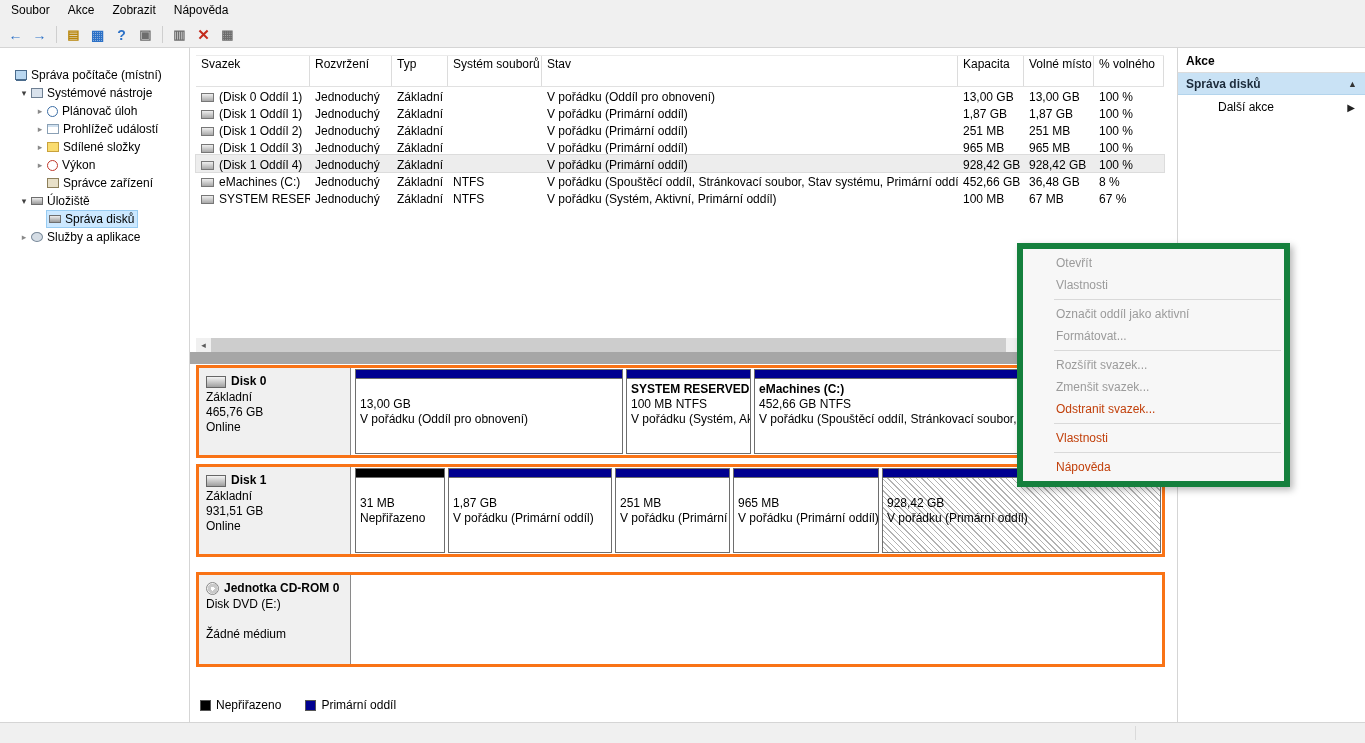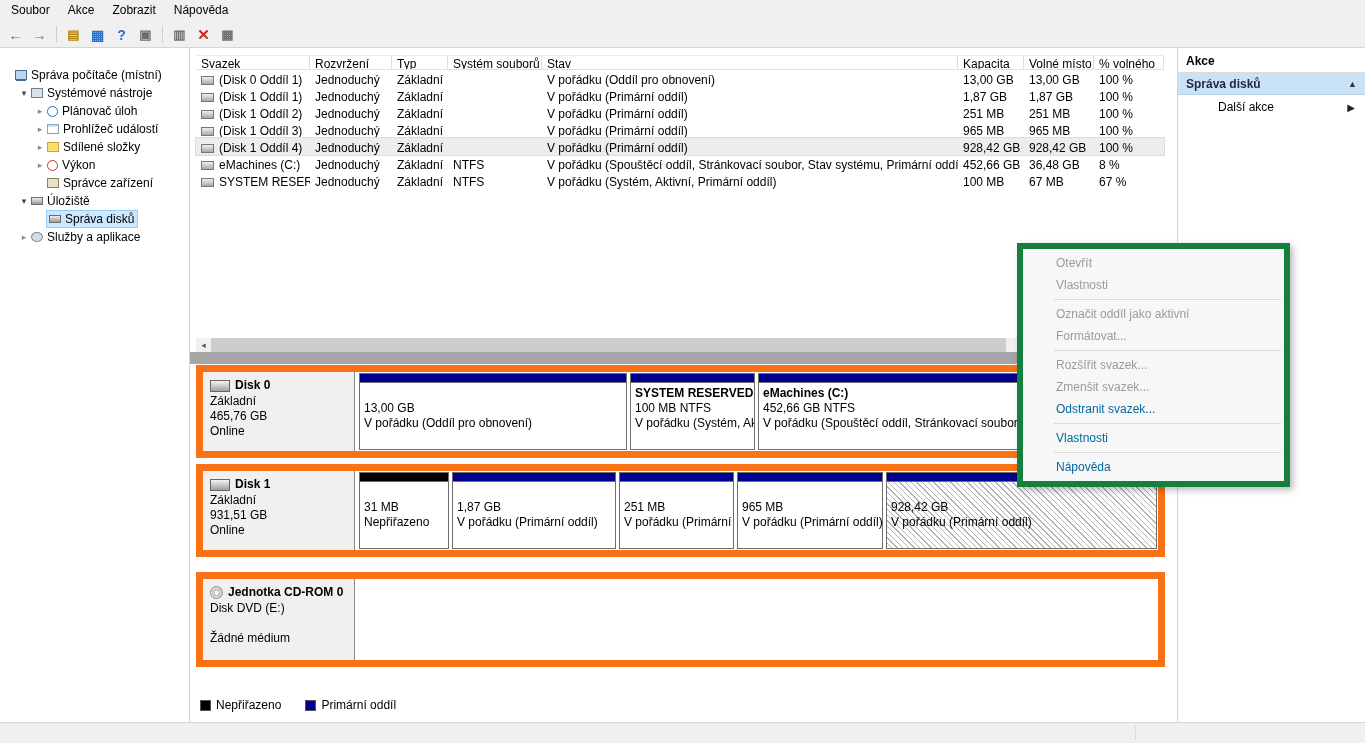--- a/index.html
+++ b/index.html
@@ -35,37 +35,37 @@
   .ti.chip{background:#e8e0c8;border-color:#8c7f5a}
   .ti.drive{height:8px;background:linear-gradient(#ececec,#9a9a9a);border-color:#6e6e6e}
   .ti.gear{border-radius:50%;background:#d5dde5;border-color:#7a8a9a}
   .tsel{display:flex;align-items:center;background:#cce8ff;border:1px solid #98ccf2;padding:0 3px 0 1px;height:18px}
 
   
   .main{position:absolute;left:190px;top:48px;width:988px;bottom:21px;background:#fff;border-right:1px solid #d5d5d5}
 
   
   .vol{position:absolute;left:0;top:0;right:0;height:304px;background:#fff;overflow:hidden}
-  .vol-header{display:flex;margin:7px 8px 0 6px;width:968px;height:15px;border-top:1px solid #ebebeb;border-bottom:1px solid #e1e1e1}
+  .vol-header{display:flex;margin:7px 8px 0 6px;width:968px;height:32px;border-top:1px solid #ebebeb;border-bottom:1px solid #e1e1e1}
   .vh{border-right:1px solid #dcdcdc;padding:1px 0 0 5px;white-space:nowrap;overflow:hidden;flex:none}
   .vol-row{display:flex;height:17px;align-items:flex-end;margin-left:6px;width:968px}
   .vol-row.rsel{background:#ededed;outline:1px solid #dcdcdc}
   .vc{padding:0 5px;white-space:nowrap;overflow:hidden;flex:none;display:flex;align-items:center}
   .c0{width:114px}.c1{width:82px}.c2{width:56px}.c3{width:94px}.c4{width:416px}.c5{width:66px}.c6{width:70px}.c7{width:70px}
   .vicon{width:13px;height:9px;border:1px solid #777;background:linear-gradient(#efefef,#a8a8a8);margin-right:5px;flex:none}
 
   
   .hscroll{position:absolute;left:6px;top:290px;width:969px;height:14px;background:#f0f0f0;display:flex;align-items:stretch}
   .sarrow{width:15px;display:flex;align-items:center;justify-content:center;font-size:9px;color:#5a5a5a;background:#f0f0f0}
   .sthumb{width:82%;background:#cdcdcd}
 
   
   .diskpane{position:absolute;left:0;top:304px;right:0;bottom:0;background:#fff;overflow:hidden}
   .splitter{position:absolute;left:0;top:0;right:0;height:12px;background:#a6a6a6}
-  .disk-row{position:absolute;left:6px;width:969px;border:7px solid #f97316;background:#fff}
+  .disk-row{position:absolute;left:6px;width:969px;border:3px solid #f97316;background:#fff}
   .disk-hdr{position:absolute;left:0;top:0;width:152px;height:100%;background:#f0f0f0;border-right:1px solid #8a8a8a;padding:6px 7px;line-height:15px}
   .dh-name{display:flex;align-items:center;font-weight:bold;margin-bottom:1px}
   .dico{width:20px;height:12px;border:1px solid #666;background:linear-gradient(#f4f4f4,#9f9f9f);margin-right:5px;flex:none}
   .cdico{width:13px;height:13px;border-radius:50%;border:1px solid #888;background:radial-gradient(circle,#fff 0 2px,#c9c9c9 2px 5px,#efefef 5px);margin-right:5px;flex:none}
   .parts{position:absolute;left:155px;top:0;right:1px;height:100%;display:flex;gap:3px;padding:1px 0 1px 1px}
   .part{border:1px solid #6e6e6e;background:#fff;position:relative;overflow:hidden;flex:none}
   .part.grow{flex:1}
   .pstrip{height:9px;background:#000090;border-bottom:1px solid #6e6e6e}
   .pstrip.black{background:#000}
   .ptext{padding:3px 4px;white-space:nowrap;line-height:15px}
@@ -84,21 +84,21 @@
   
   .actions{position:absolute;left:1178px;top:48px;width:187px;bottom:21px;background:#fff;overflow:hidden}
   .actions-title{height:25px;padding:6px 0 0 8px;font-weight:bold;border-bottom:1px solid #dcdcdc}
   .actions-bar{height:22px;background:#c9e2f5;border-bottom:1px solid #b3d4ec;display:flex;align-items:center;padding:0 8px;font-weight:bold;color:#1b2a3a;cursor:default}
   .actions-bar .caret{margin-left:auto;font-size:9px;color:#333}
   .actions-more{height:24px;display:flex;align-items:center;padding:0 10px 0 40px;cursor:default}
   .actions-more .caret{margin-left:auto;font-size:10px;color:#222}
 
   
   .ctx{position:absolute;left:1017px;top:243px;width:273px;background:#f7f7f7;border:6px solid #15803d;box-shadow:3px 3px 7px rgba(0,0,0,.28);padding:3px 0;z-index:50}
-  .mi{height:22px;display:flex;align-items:center;padding-left:33px;color:#0369a1;cursor:default}
+  .mi{height:22px;display:flex;align-items:center;padding-left:33px;color:#c2410c;cursor:default}
   .mi.disabled{color:#9b9b9b}
   .msep{height:1px;background:#d9d9d9;margin:3px 3px 3px 31px}
 
   
   .statusbar{position:absolute;left:0;bottom:0;width:1365px;height:21px;background:#f0f0f0;border-top:1px solid #d5d5d5}
   .sb-div{position:absolute;left:1135px;top:3px;bottom:3px;width:1px;background:#dadada}
 </style>
 </head>
 <body>
 

